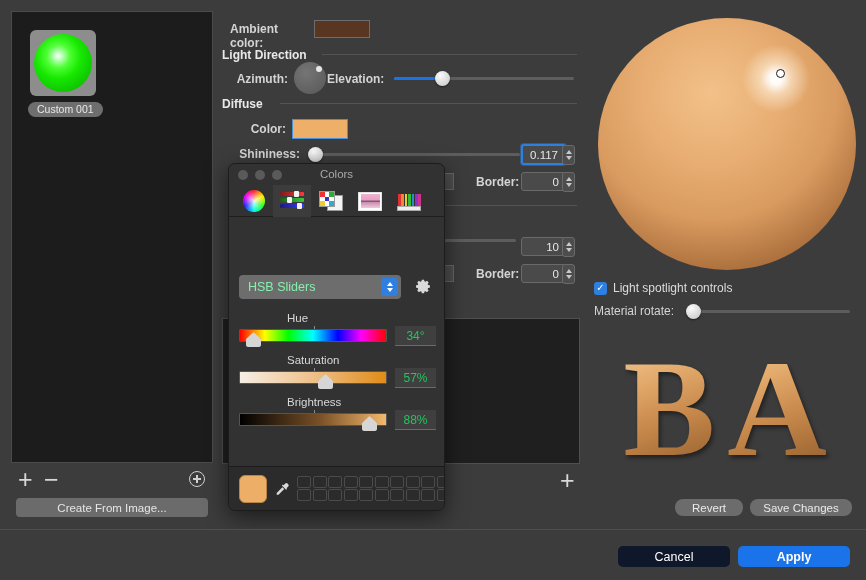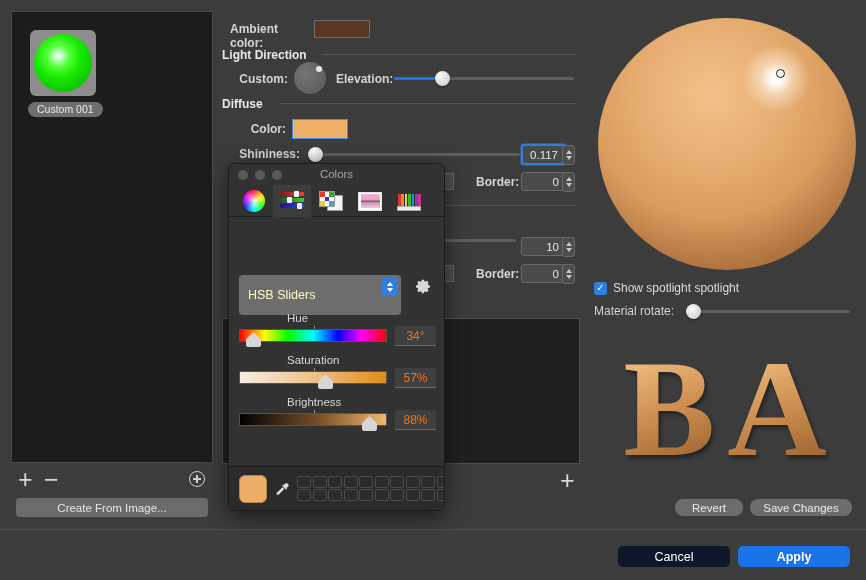--- a/index.html
+++ b/index.html
@@ -214,23 +214,23 @@
   }
 
   .pencilsicon { position: relative; width: 24px; height: 20px; }
   .pencilsicon .pbar { position:absolute; bottom:0; left:0; width:24px; height:5px; background:#eee; border:1px solid #aaa;}
   .pencilsicon .p { position:absolute; bottom:4px; width:2.6px; height:13px; }
 
   .cp-body { position: relative; }
 
   .popup {
     position: absolute; left: 10px; top: 58px;
-    width: 162px; height: 40px;
+    width: 162px; height: 24px;
     background: #6d6d6d; border-radius: 4px;
-    color: #fef9c3; font-size: 12.5px;
+    color: #86efac; font-size: 12.5px;
     display: flex; align-items: center; padding-left: 9px;
   }
   .popup-arrows {
     position: absolute; right: 3px; top: 2.5px;
     width: 17px; height: 18px; background: #2f7fe0; border-radius: 3px;
     display: flex; flex-direction: column; align-items: center; justify-content: center; gap: 2px;
   }
   .popup-arrows i { display:block; width:0; height:0; border-left:3.6px solid transparent; border-right:3.6px solid transparent;}
   .popup-arrows i.up { border-bottom: 4.4px solid #fff; }
   .popup-arrows i.down { border-top: 4.4px solid #fff; }
@@ -246,21 +246,21 @@
   .ch-knob {
     position: absolute; width: 15px; height: 15px; top: 2px;
     background: #d6d6d6;
     clip-path: polygon(50% 0%, 100% 46%, 100% 100%, 0% 100%, 0% 46%);
     border-radius: 2px;
     box-shadow: 0 1px 2px rgba(0,0,0,.5);
   }
   .ch-val {
     position: absolute; left: 166px; width: 41px; height: 20px;
     background: #3f3f3f; border-bottom: 1px solid #6a6a6a;
-    color: #f97316; font-size: 12px;
+    color: #22c55e; font-size: 12px;
     display: flex; align-items: center; justify-content: center;
   }
 
   .cp-footer {
     position: absolute; left: 0; bottom: 0; width: 217px; height: 44px;
     background: #2b2b2b; border-top: 1px solid #1b1b1b;
   }
   .foot-swatch {
     position: absolute; left: 10px; top: 8px; width: 28px; height: 28px;
     background: #edaf67; border-radius: 6px; border: 1px solid #b98448;
@@ -356,26 +356,26 @@
   <button class="create-btn">Create From Image...</button>
 
   <div class="settings">
 
     <div class="row lbl" style="left:8px; top:22px; width:78px; justify-content:flex-end;">Ambient color:</div>
     <div class="swatch-ambient"></div>
 
     <div class="sec-title" style="position:absolute; left:0px; top:48px;">Light Direction</div>
     <div class="sec-line" style="left:100px; top:54px; width:255px;"></div>
 
-    <div class="row lbl" style="left:8px; top:72px; width:58px; justify-content:flex-end;">Custom:</div>
+    <div class="row lbl" style="left:8px; top:72px; width:58px; justify-content:flex-end;">Azimuth:</div>
     <div class="azimuth-dial">
       <div class="azimuth-dot"></div>
     </div>
 
-    <div class="row lbl" style="left:114px; top:72px;">Elevation:</div>
+    <div class="row lbl" style="left:105px; top:72px;">Elevation:</div>
     <div class="slider-track" style="left:172px; top:77px; width:180px;">
       <div class="slider-fill" style="width:48px;"></div>
       <div class="slider-knob" style="left:41px;"></div>
     </div>
 
     <div class="sec-title" style="position:absolute; left:0px; top:97px;">Diffuse</div>
     <div class="sec-line" style="left:58px; top:103px; width:297px;"></div>
 
     <div class="row lbl" style="left:8px; top:122px; width:56px; justify-content:flex-end;">Color:</div>
     <div class="swatch-diffuse"></div>
@@ -550,21 +550,21 @@
           <div></div>
       </div>
     </div>
   </div>
 
   <div class="sphere"></div>
   <div class="spot-marker"></div>
 
   <div class="check-row">
     <span class="checkbox">✓</span>
-    <span class="check-lbl">Show spotlight spotlight</span>
+    <span class="check-lbl">Light spotlight controls</span>
   </div>
 
   <div class="matrot-lbl">Material rotate:</div>
   <div class="slider-track" style="left:698px; top:310px; width:152px;">
     <div class="slider-knob" style="left:-12px;"></div>
   </div>
 
   <div class="letters">
     <span class="letter">B</span>
     <span class="letter">A</span>

